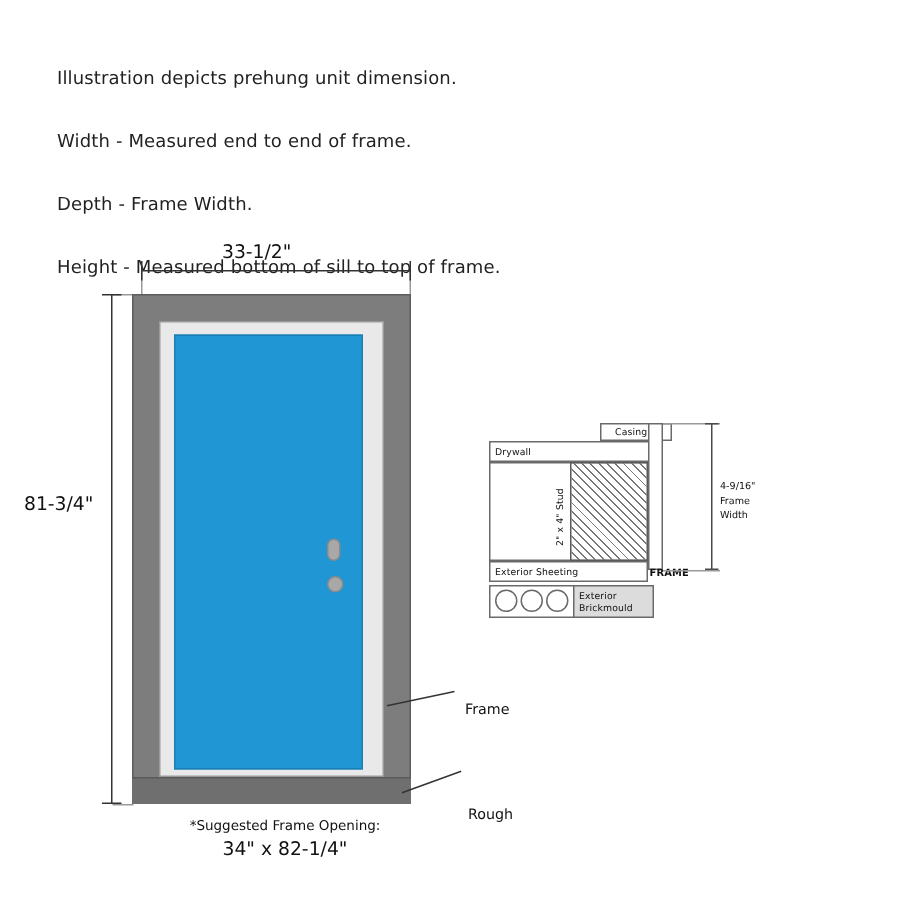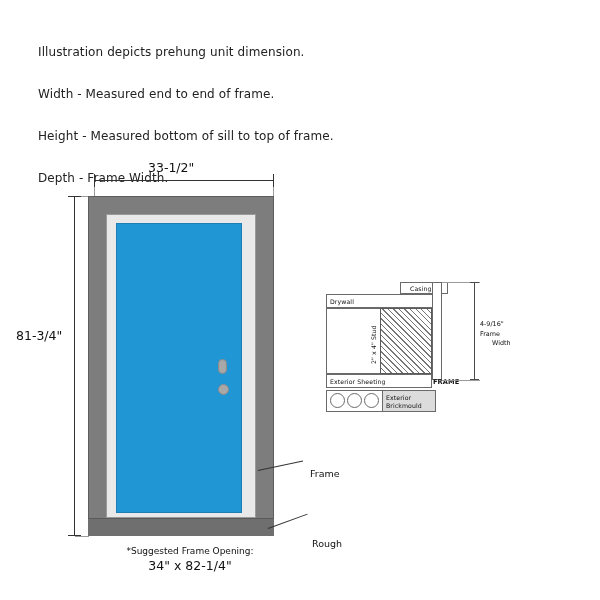--- a/index.html
+++ b/index.html
@@ -274,22 +274,22 @@
   }
 </style>
 </head>
 <body>
 
 <div class="stage">
 
   <div class="intro">
     <div class="lead">Illustration depicts prehung unit dimension.</div>
     <div class="line">Width - Measured end to end of frame.</div>
+    <div class="line">Depth - Frame Width.</div>
     <div class="line">Height - Measured bottom of sill to top of frame.</div>
-    <div class="line">Depth - Frame Width.</div>
   </div>
 
   <div class="wext-l"></div>
   <div class="wext-r"></div>
   <div class="width-dim"></div>
   <div class="width-label">33-1/2"</div>
 
   <div class="hext-t"></div>
   <div class="hext-b"></div>
   <div class="height-dim"></div>
@@ -341,16 +341,16 @@
     <div class="bm-circle" style="left:42px; top:117px;"></div>
     <div class="sec-box" style="left:60px; top:114px; width:54px; height:22px; background:#dcdcdc;"></div>
     <div class="sec-label" style="left:64px; top:118px;">Exterior</div>
     <div class="sec-label" style="left:64px; top:126px;">Brickmould</div>
 
     <div class="sec-line" style="left:120px; top:6px; width:38px; height:1px; background:#9a9a9a;"></div>
     <div class="sec-line" style="left:120px; top:104px; width:38px; height:1px; background:#9a9a9a;"></div>
     <div class="fw-dim" style="left:152px; top:6px; height:98px;"></div>
     <div class="fw-label" style="left:158px; top:44px;">4-9/16"</div>
     <div class="fw-label" style="left:158px; top:54px;">Frame</div>
-    <div class="fw-label" style="left:158px; top:63px;margin-left:12px;">Width</div>
+    <div class="fw-label" style="left:158px; top:63px;">Width</div>
   </div>
 
 </div>
 
 </body></html>

